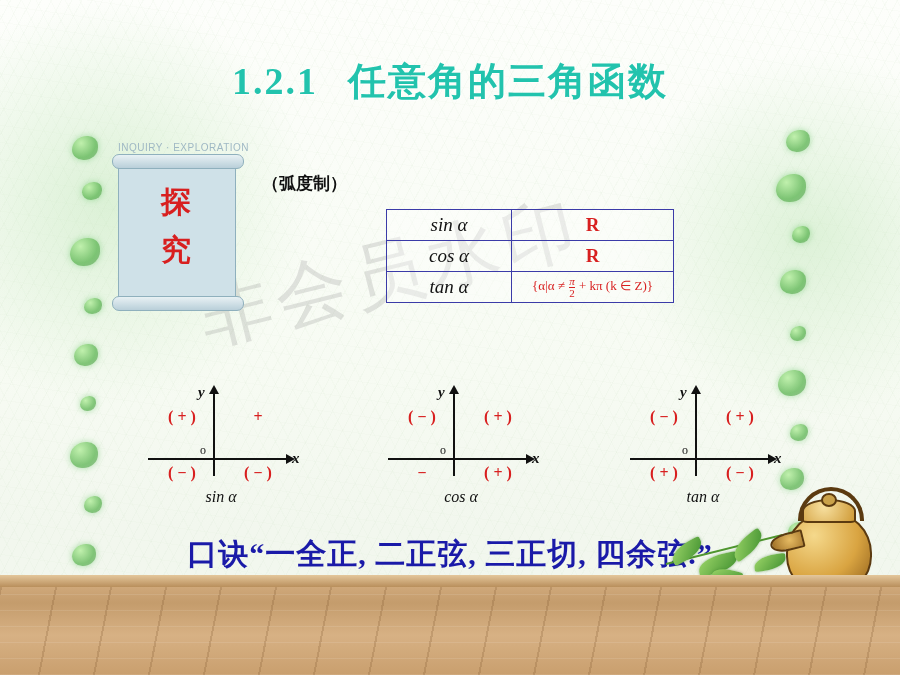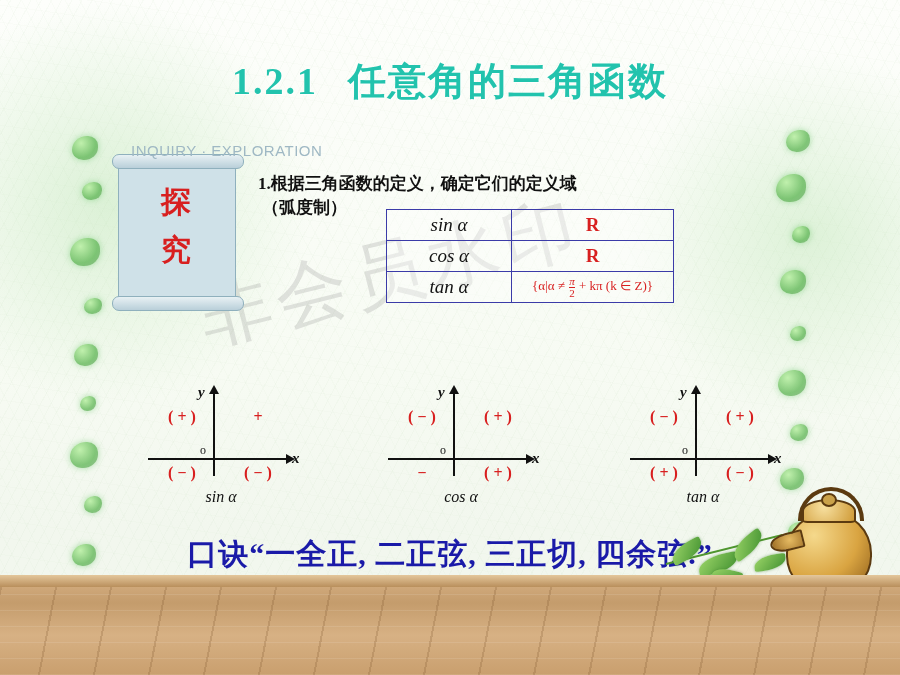--- a/index.html
+++ b/index.html
@@ -188,23 +188,23 @@
     text-align: center;
     font-family: "Liberation Serif", serif;
     font-weight: bold;
     font-size: 30px;
     line-height: 48px;
     color: #d81f1f;
     letter-spacing: 2px;
   }
   .scroll .hdr {
     position: absolute;
-    left: 19px;
+    left: 6px;
     top: -8px;
-    font-size: 15px;
+    font-size: 10px;
     color: #9fb8c4;
     letter-spacing: .5px;
     white-space: nowrap;
   }
   
   .q1 {
     position: absolute;
     left: 258px;
     top: 172px;
     font-family: "Liberation Serif", serif;
@@ -426,21 +426,20 @@
     <div class="roll-top"></div>
     <div class="roll-bottom"></div>
     <div class="hdr">INQUIRY · EXPLORATION</div>
     <div class="label">
       <span>探</span><br>
       <span>究</span>
     </div>
   </div>
 
   <div class="q1">
-    <span>1.根据三角函数的定义，确定它们的定义域</span>
     <span class="sub">（弧度制）</span>
   </div>
 
   <table class="tbl">
     <tbody>
     <tr>
       <td class="fn">sin α</td>
       <td class="dom">R</td>
     </tr>
     <tr>

